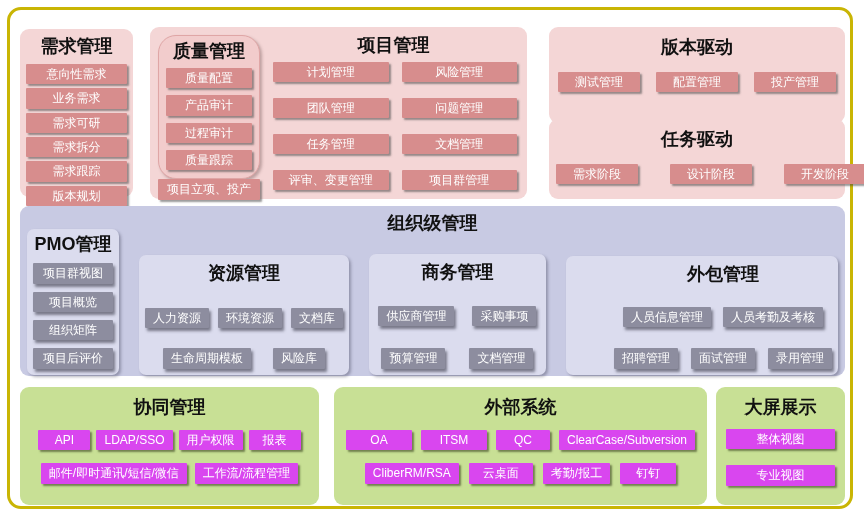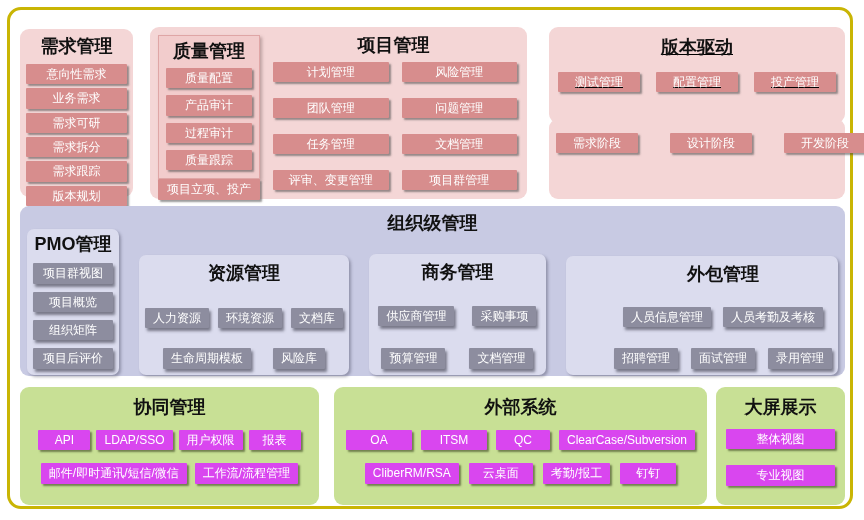--- a/index.html
+++ b/index.html
@@ -11,21 +11,21 @@
   .purplebg{background:#C8CAE3;}
   .greenbg{background:#C8E095;}
   .title{font-weight:bold;font-size:18px;color:#111;text-align:center;line-height:1.1;}
   .item{color:#fff;font-size:12px;line-height:1.2;padding:3px 8px;text-align:center;white-space:nowrap;
         box-shadow:2px 2px 2px rgba(70,70,70,0.55);box-sizing:border-box;border-radius:1px;}
   .pink-item{background:#D78D8D;}
   .gray-item{background:#8D8D9F;box-shadow:2px 3px 3px rgba(40,40,55,0.55);}
   .green-item{background:#d946ef;box-shadow:2px 2px 2px rgba(55,65,30,0.6);}
   .vstack{display:flex;flex-direction:column;}
   .hrow{display:flex;flex-direction:row;justify-content:center;align-items:flex-start;}
-  .quality-box{background:#F2CCCC;border:1px solid #DFA6A6;border-radius:0;padding:6px 7px 8px;
+  .quality-box{background:#F2CCCC;border:1px solid #DFA6A6;border-radius:18px;padding:6px 7px 8px;
                box-shadow:2px 2px 3px rgba(90,60,60,0.35);}
   .subbox{background:#DBDCEE;border-radius:7px;box-shadow:2px 2px 3px rgba(45,45,70,0.35);padding:6px;box-sizing:border-box;}
   .proj-body{position:absolute;left:8px;right:10px;top:8px;bottom:9px;display:flex;gap:13px;}
   .proj-left{width:102px;display:flex;flex-direction:column;justify-content:space-between;}
   .proj-col{flex:1;display:flex;flex-direction:column;justify-content:space-between;padding-top:27px;}
 </style>
 </head>
 <body>
 
 <div class="canvas">
@@ -66,30 +66,31 @@
       </div>
       <div class="proj-col">
         <div class="item pink-item">风险管理</div>
         <div class="item pink-item">问题管理</div>
         <div class="item pink-item">文档管理</div>
         <div class="item pink-item">项目群管理</div>
       </div>
     </div>
   </div>
 
-  <div class="section pinkbg" style="left:549px;top:27px;width:296px;height:96px;text-decoration:underline;">
+  <div class="section pinkbg" style="left:549px;top:27px;width:296px;height:96px;">
     <div class="title" style="margin-top:11px;">版本驱动</div>
     <div class="hrow" style="margin-top:14px;gap:16px;">
       <div class="item pink-item" style="min-width:82px;">测试管理</div>
       <div class="item pink-item" style="min-width:82px;">配置管理</div>
       <div class="item pink-item" style="min-width:82px;">投产管理</div>
     </div>
   </div>
 
   <div class="section pinkbg" style="left:549px;top:119px;width:296px;height:80px;">
+    <div class="title" style="margin-top:11px;">任务驱动</div>
     <div class="hrow" style="margin-top:14px;gap:32px;margin-left:28px;">
       <div class="item pink-item" style="min-width:82px;">需求阶段</div>
       <div class="item pink-item" style="min-width:82px;">设计阶段</div>
       <div class="item pink-item" style="min-width:82px;">开发阶段</div>
     </div>
   </div>
 
   <div class="section purplebg" style="left:20px;top:206px;width:825px;height:170px;">
     <div class="title" style="margin-top:8px;">组织级管理</div>
     <div style="display:flex;gap:20px;padding:7px 7px 8px;height:134px;align-items:flex-end;">

